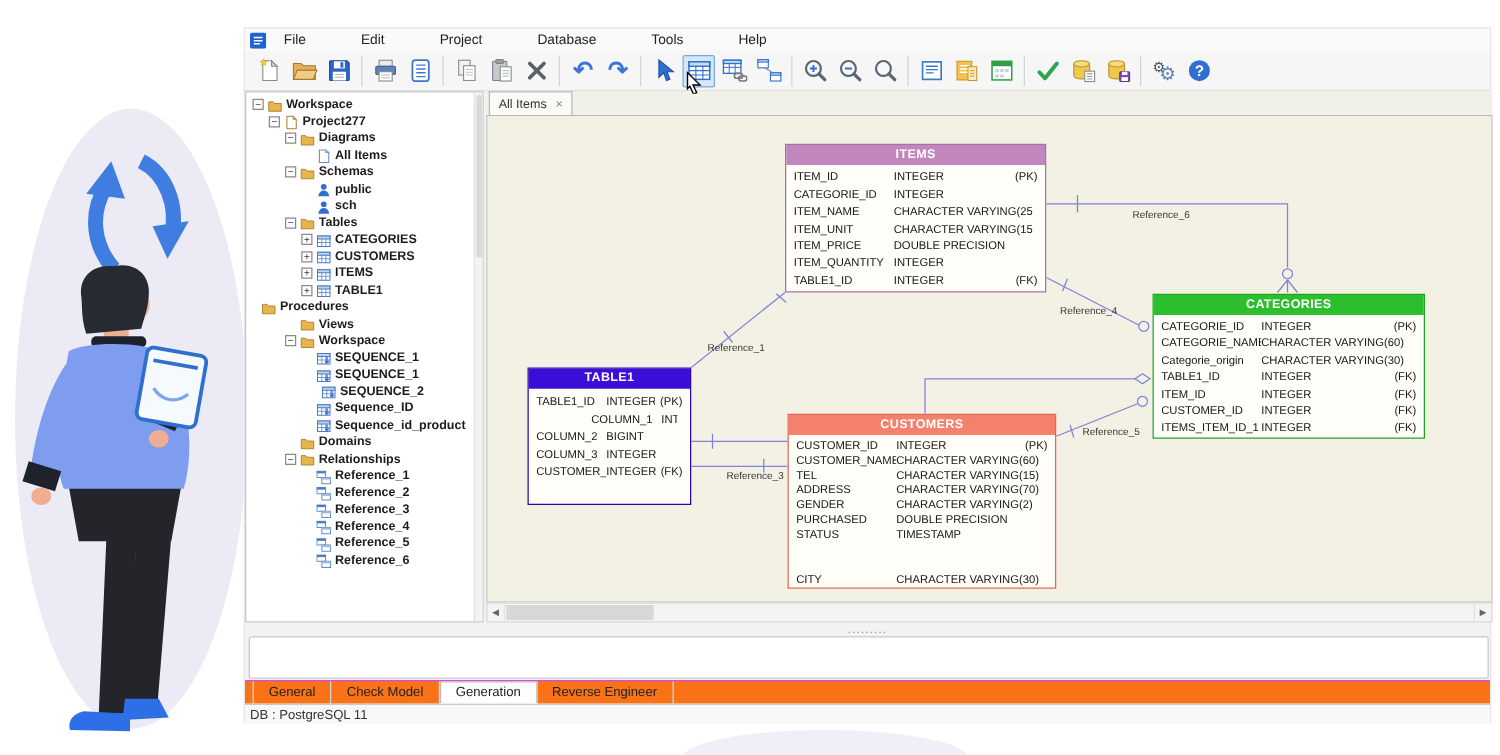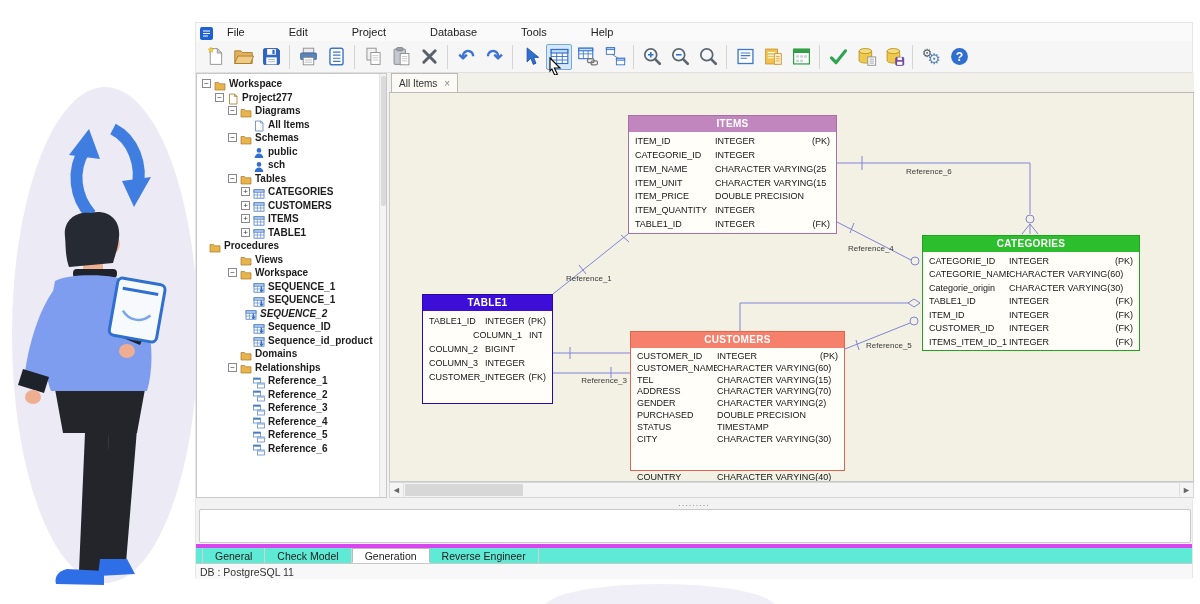--- a/index.html
+++ b/index.html
@@ -69,22 +69,22 @@
   .hscroll .arr.r { right:0; border-left:1px solid #E0E0E0; }
   .hscroll .thumb { position:absolute; left:15px; top:1px; width:118px; height:12px;
                     background:#D7D7D7; border-radius:1px; }
 
   .split-dots { position:absolute; left:0; top:476px; width:100%; text-align:center;
                 font-size:9px; color:#8a8a8a; letter-spacing:1px; line-height:9px; }
 
   .msgpanel { position:absolute; left:3px; top:486px; width:992px; height:34px; background:#fff;
               border:1px solid #C9C9C9; border-radius:2px; }
 
-  .btabs { position:absolute; left:0; top:521px; width:100%; height:19px; background:#5eead4;
-           display:flex; align-items:stretch; padding-left:6px; border-top:4px solid #d946ef;text-align:center; }
+  .btabs { position:absolute; left:0; top:521px; width:100%; height:19px; background:#f97316;
+           display:flex; align-items:stretch; padding-left:6px; border-top:1px solid #d946ef;text-align:center; }
   .btab { font-size:10.5px; color:#222; padding:0 12px; display:flex; align-items:center;
           border-right:1px solid #D2D2D2; }
   .btab:first-child { border-left:1px solid #D2D2D2; }
   .btab.active { background:#fff; border:1px solid #BBB; border-bottom:1px solid #fff; }
 
   .statusbar { position:absolute; left:0; top:540px; width:100%; height:16px; background:#F8F8F8;
                border-top:1px solid #C9C9C9; font-size:10.5px; color:#333;
                display:flex; align-items:center; padding-left:4px; }
 </style>
 </head>
@@ -465,21 +465,21 @@
         <div class="tree-row" style="padding-left: 44px;">
           <span class="exp-sp"></span>
           <span class="ticon"><svg viewBox="0 0 12 12" width="12" height="12" xmlns="http://www.w3.org/2000/svg">
               <rect x="1" y="1.8" width="10" height="8.4" fill="#fff" stroke="#4A7BC4" stroke-width=".8"></rect>
               <rect x="1" y="1.8" width="10" height="2.4" fill="#BBD4EE" stroke="#4A7BC4" stroke-width=".8"></rect>
               <path d="M1 7h10M4.4 4.2v6M7.7 4.2v6" stroke="#4A7BC4" stroke-width=".6"></path>
               <path d="M8.6 4.5v5M8.6 9.5L7 7.9M8.6 9.5l1.6-1.6" stroke="#2F6FD0" stroke-width="1.1" fill="none"></path>
             </svg></span>
           <span class="tlabel">SEQUENCE_1</span>
         </div>
-        <div class="tree-row" style="padding-left: 36px; font-style: italic;">
+        <div class="tree-row" style="padding-left: 48px;">
           <span class="exp-sp"></span>
           <span class="ticon"><svg viewBox="0 0 12 12" width="12" height="12" xmlns="http://www.w3.org/2000/svg">
               <rect x="1" y="1.8" width="10" height="8.4" fill="#fff" stroke="#4A7BC4" stroke-width=".8"></rect>
               <rect x="1" y="1.8" width="10" height="2.4" fill="#BBD4EE" stroke="#4A7BC4" stroke-width=".8"></rect>
               <path d="M1 7h10M4.4 4.2v6M7.7 4.2v6" stroke="#4A7BC4" stroke-width=".6"></path>
               <path d="M8.6 4.5v5M8.6 9.5L7 7.9M8.6 9.5l1.6-1.6" stroke="#2F6FD0" stroke-width="1.1" fill="none"></path>
             </svg></span>
           <span class="tlabel">SEQUENCE_2</span>
         </div>
         <div class="tree-row" style="padding-left: 44px;">
@@ -773,21 +773,21 @@
           <div class="trow" style="height: 11.8px; line-height: 11.8px;">
             <span class="cn">PURCHASED</span>
             <span class="ct">DOUBLE PRECISION</span>
             <span class="ck"></span>
           </div>
           <div class="trow" style="height: 11.8px; line-height: 11.8px;">
             <span class="cn">STATUS</span>
             <span class="ct">TIMESTAMP</span>
             <span class="ck"></span>
           </div>
-          <div class="trow" style="height: 11.8px; line-height: 11.8px;">
+          <div class="trow" style="height: 11.8px; line-height: 11.8px; margin-top: 24px;">
             <span class="cn">CITY</span>
             <span class="ct">CHARACTER VARYING(30)</span>
             <span class="ck"></span>
           </div>
           <div class="trow" style="height: 11.8px; line-height: 11.8px; margin-top: 27px;">
             <span class="cn">COUNTRY</span>
             <span class="ct">CHARACTER VARYING(40)</span>
             <span class="ck"></span>
           </div>
           <div class="trow" style="height: 11.8px; line-height: 11.8px;">

